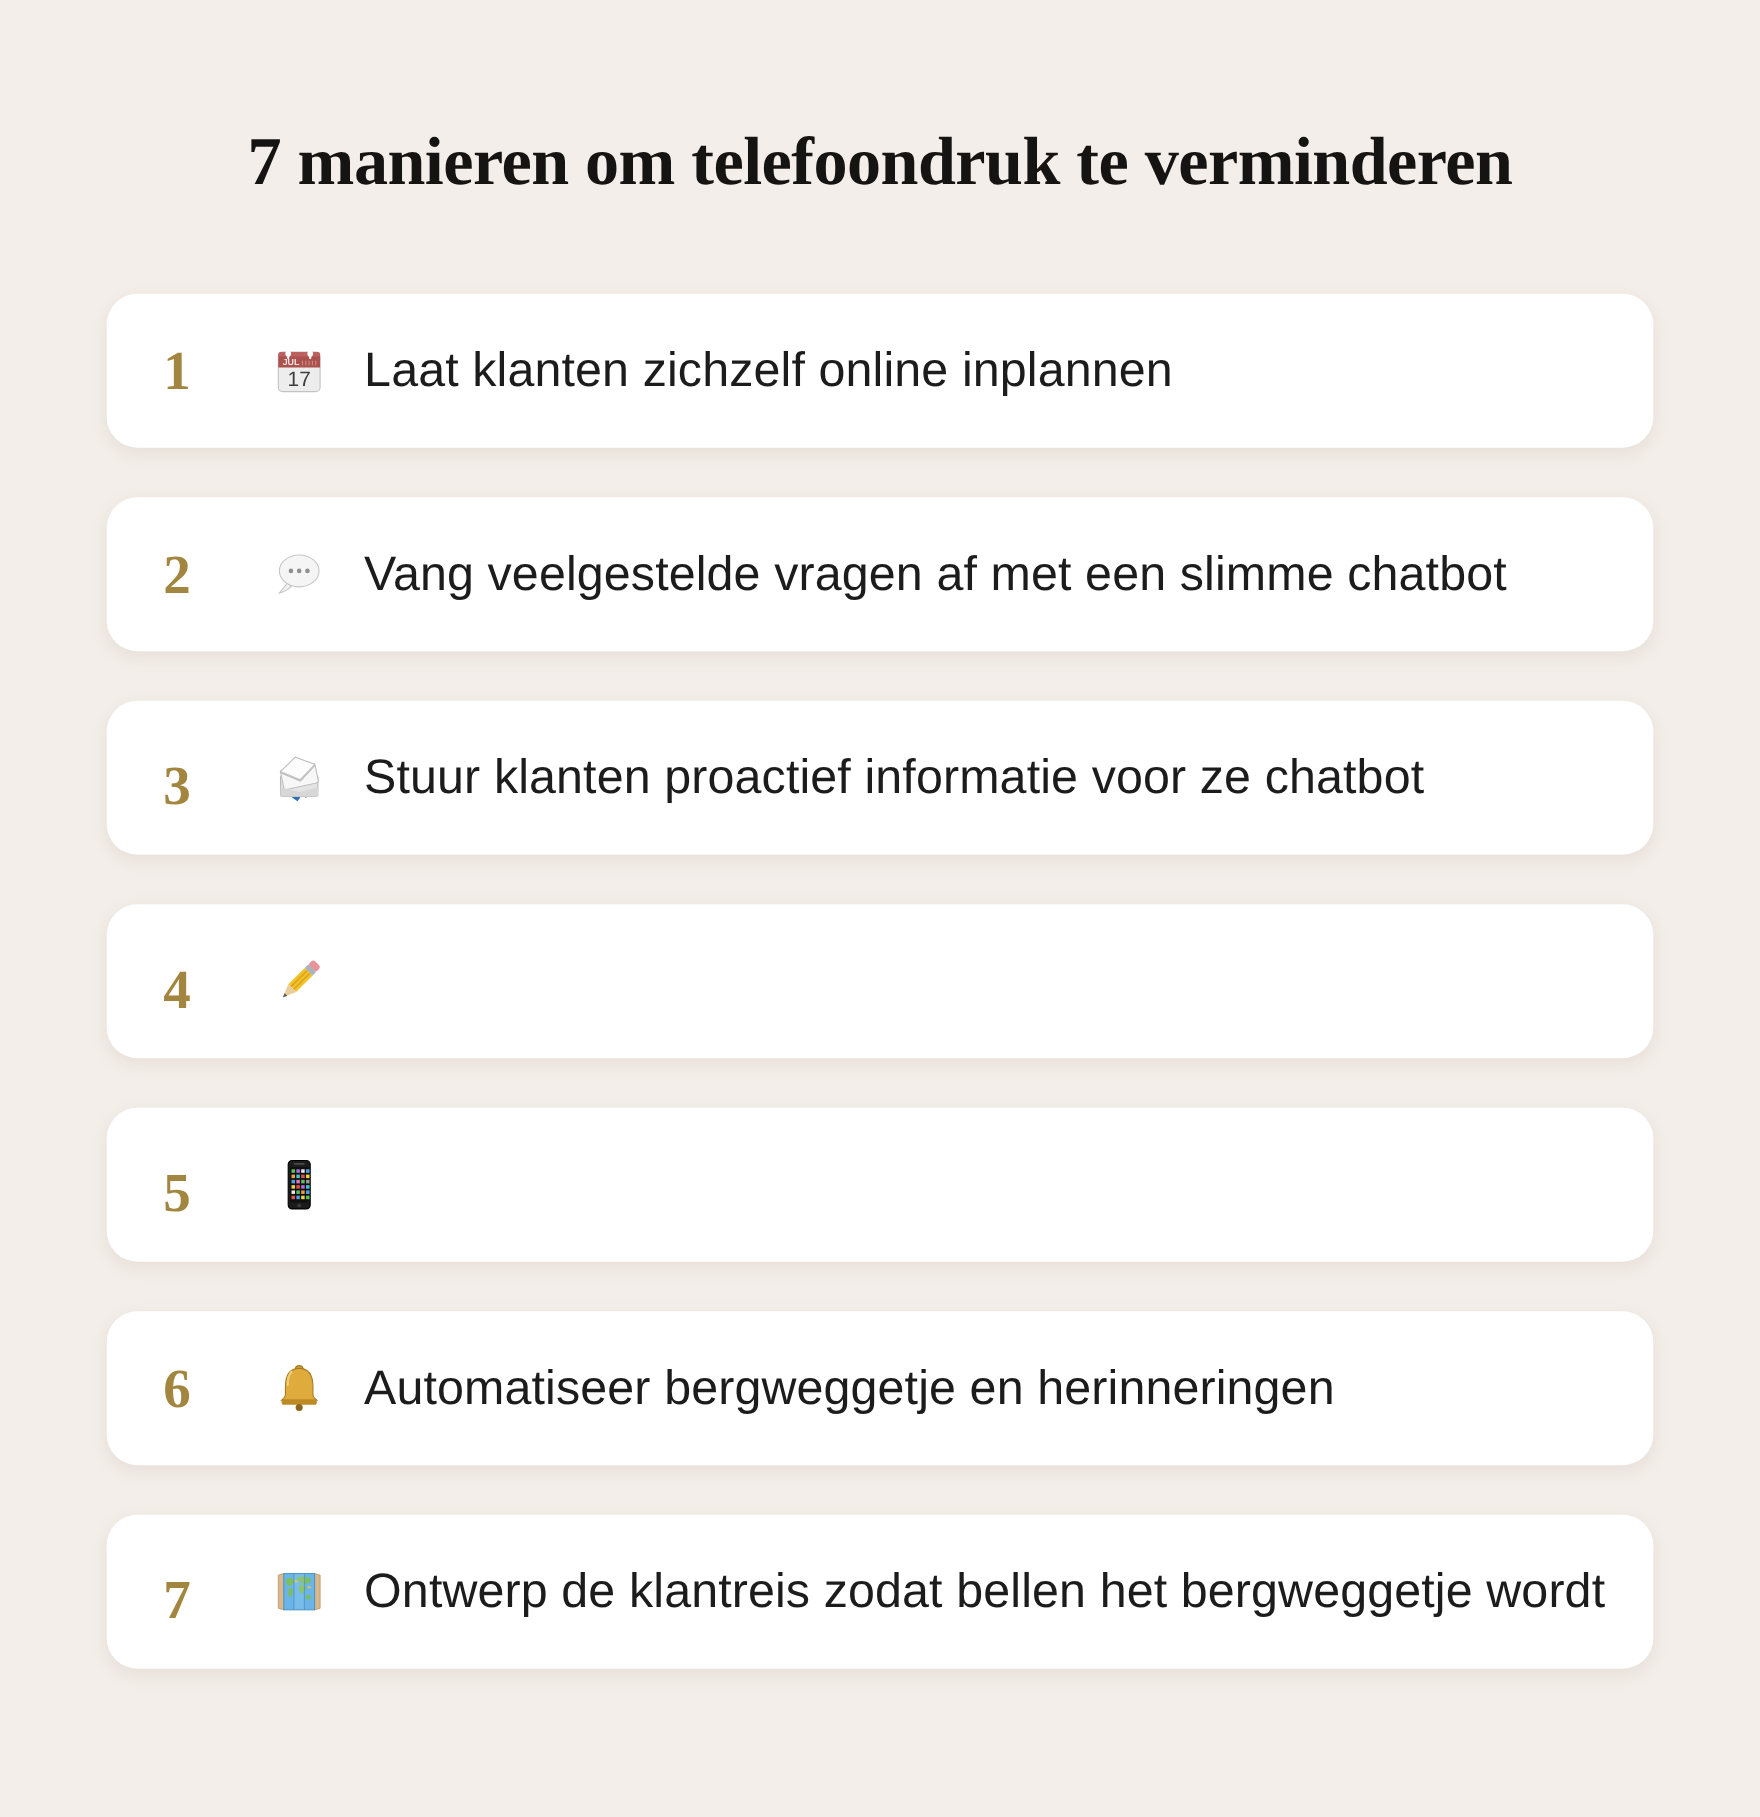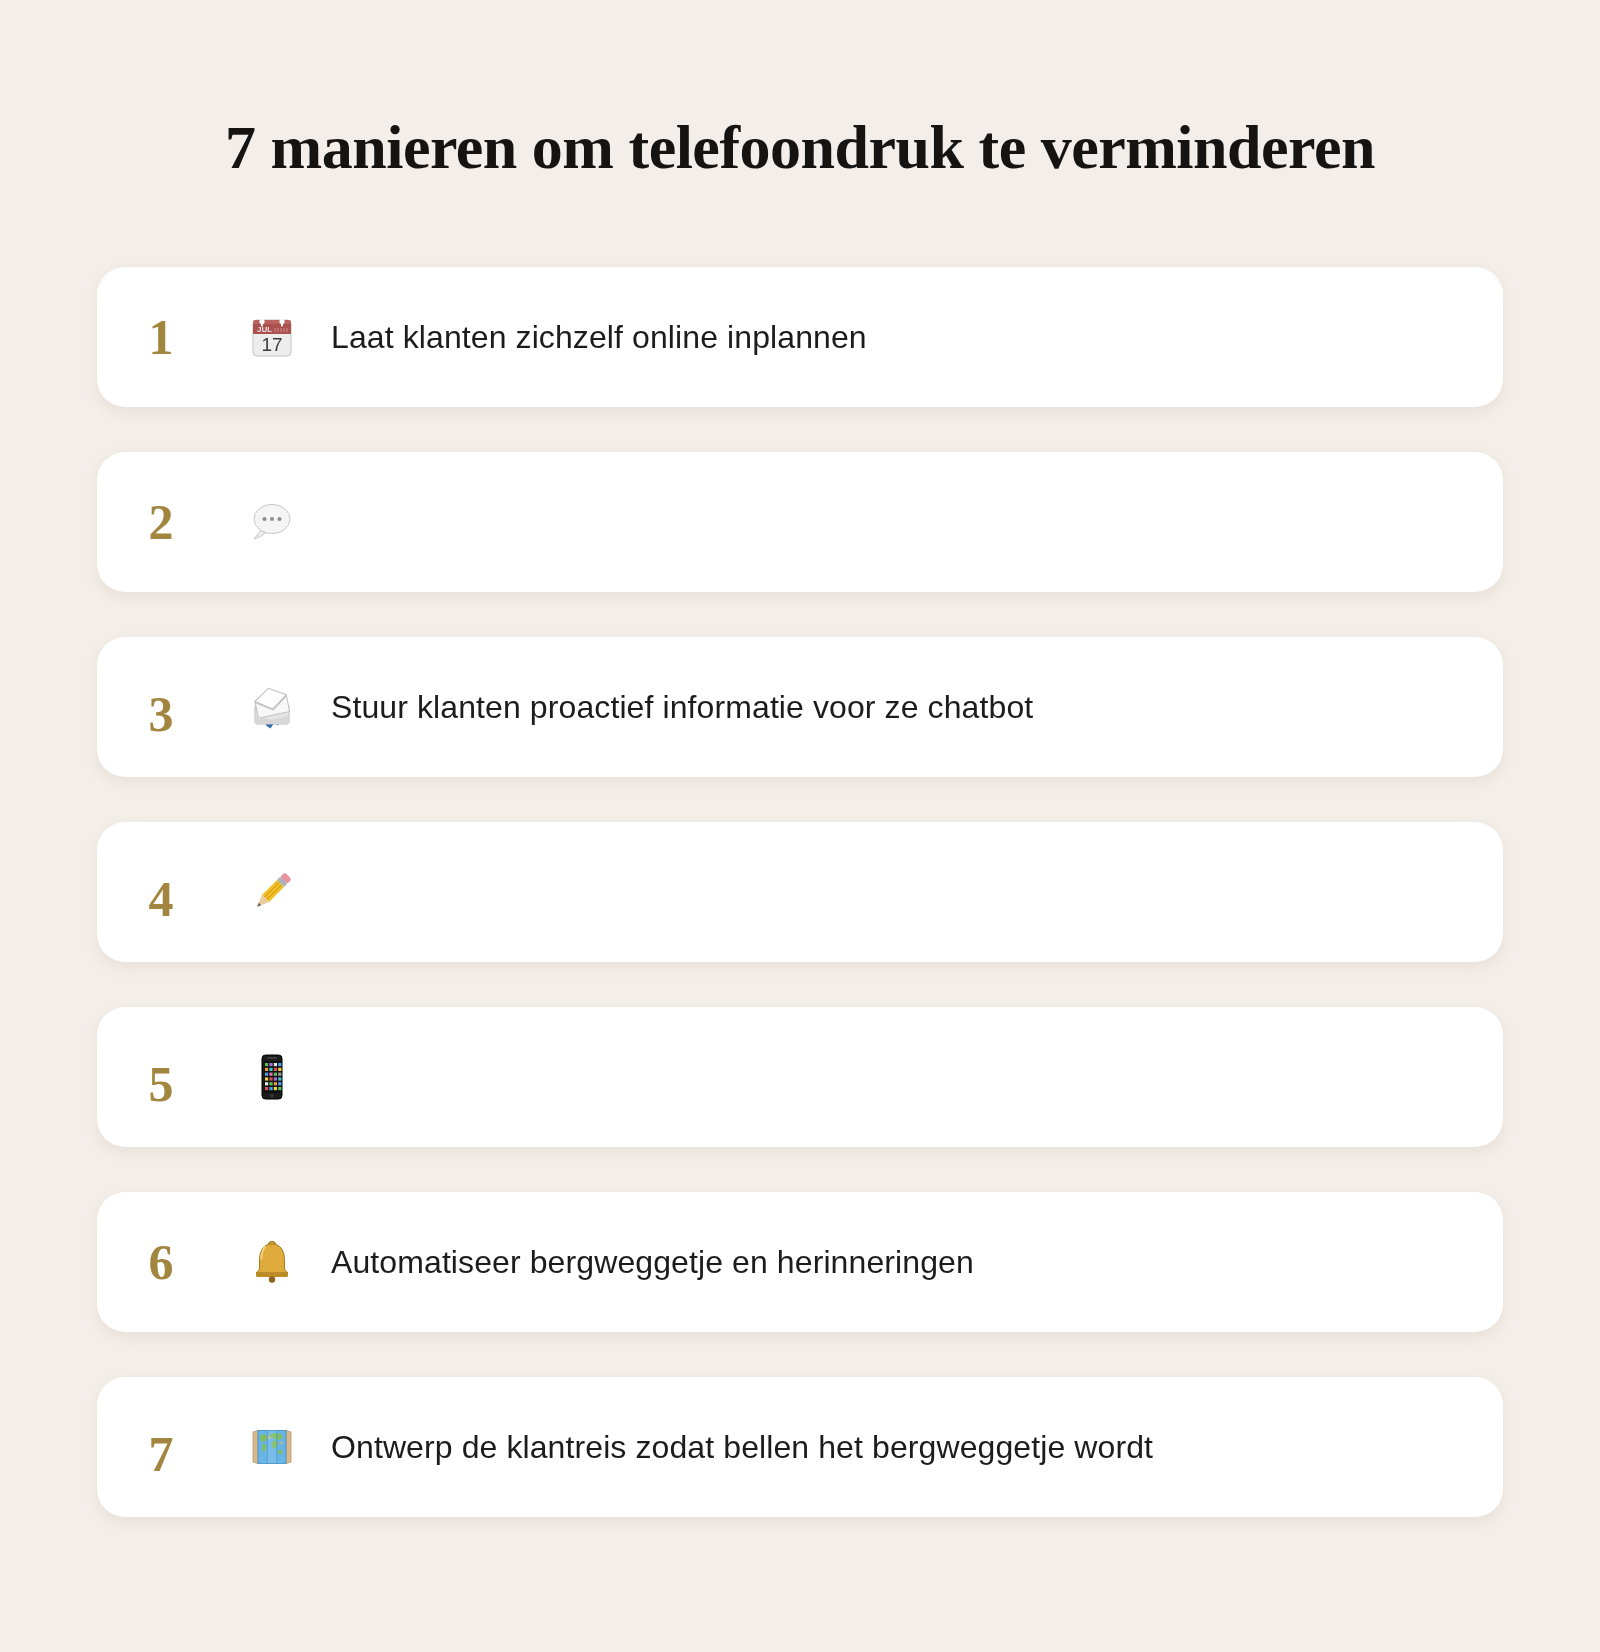--- a/index.html
+++ b/index.html
@@ -59,21 +59,21 @@
     margin-left: 60px;
     display: flex;
     align-items: center;
     justify-content: center;
     text-align: right;
   }
   .icon svg { width: 48px; height: 48px; display: block; }
 
   .label {
     margin-left: 34px;
-    font-size: 32px;
+    font-size: 44px;
     letter-spacing: 0.1px;
     color: #1C1C1C;
     white-space: nowrap;
   }
 </style>
 </head>
 <body>
 
 <div class="page">
 
@@ -110,20 +110,21 @@
       <span class="num">2</span>
       <span class="icon">
         <svg viewBox="0 0 48 48">
           <path d="M13 32 C10 36 8 39 6 41 C11 40 15 37 17 35 Z" fill="#EFEFEF" stroke="#C6C6C6" stroke-width="1"></path>
           <ellipse cx="24" cy="21" rx="18" ry="14.5" fill="#F5F5F5" stroke="#C6C6C6" stroke-width="1"></ellipse>
           <circle cx="16.5" cy="21" r="2.1" fill="#8F8F8F"></circle>
           <circle cx="24" cy="21" r="2.1" fill="#8F8F8F"></circle>
           <circle cx="31.5" cy="21" r="2.1" fill="#8F8F8F"></circle>
         </svg>
       </span>
+      <span class="label">Vang veelgestelde vragen af met een slimme chatbot</span>
     </div>
 
     <div class="card">
       <span class="num desc">3</span>
       <span class="icon">
         <svg viewBox="0 0 48 48">
           <path d="M24 30 L32 38 L27 38 L27 45 L21 45 L21 38 L16 38 Z" transform="rotate(35 24 38)" fill="#2F6FB4"></path>
           <rect x="7" y="22" width="34" height="19" rx="2" fill="#E4E4E4" stroke="#B9B9B9" stroke-width="1"></rect>
           <g transform="rotate(-12 24 22)">
             <rect x="8" y="14" width="32" height="18" rx="2" fill="#F7F7F7" stroke="#BFBFBF" stroke-width="1"></rect>

